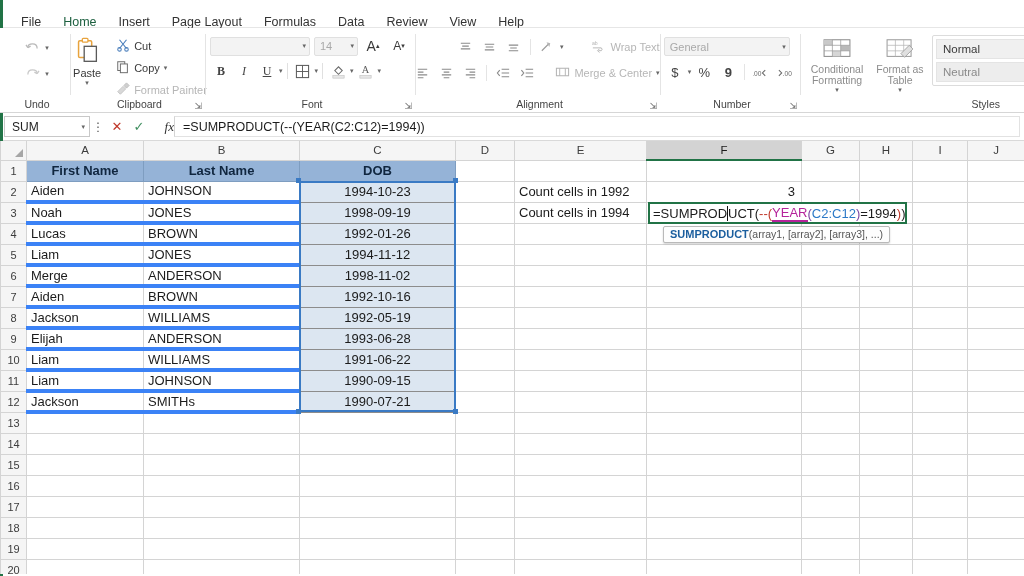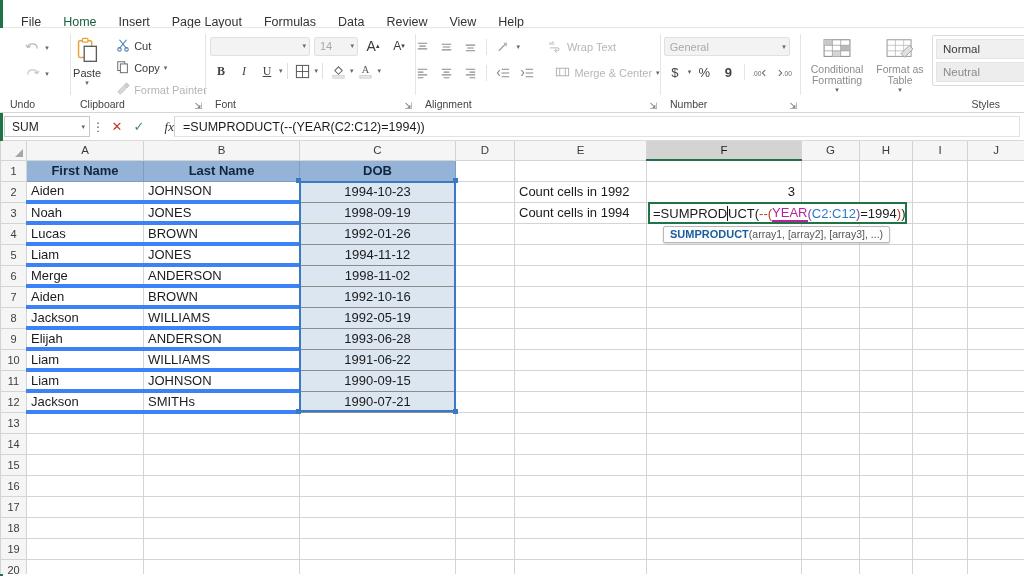--- a/index.html
+++ b/index.html
@@ -35,21 +35,21 @@
   }
   .rgroup{
     position:relative; display:flex; flex-direction:column;
     align-items:center; justify-content:flex-start;
     padding:4px 6px 0 6px; height:85px;
   }
   .rgroup + .rgroup::before{
     content:""; position:absolute; left:0; top:6px; bottom:18px; width:1px; background:#e4e4e4;
   }
   .rgroup .glabel{
-    position:absolute; bottom:3px; left:10px; right:0; text-align:left;
+    position:absolute; bottom:3px; left:4px; right:0; text-align:center;
     font-size:10.5px; color:#444;
   }
   .rgroup .gdiag{
     position:absolute; bottom:2px; right:3px; font-size:9px; color:#666;
   }
   .rbody{ display:flex; align-items:flex-start; gap:2px; }
   .rcol{ display:flex; flex-direction:column; gap:3px; }
   .rbtn{
     display:flex; align-items:center; gap:4px; font-size:11px; color:#3a3a3a;
     padding:2px 4px; border-radius:2px; white-space:nowrap; height:19px;
@@ -286,21 +286,21 @@
           </span>
           <span class="caret">▾</span>
         </div>
       </div>
       <div class="glabel">Font</div>
       <div class="gdiag">⇲</div>
     </div>
 
     <div class="rgroup" style="width:245px;">
       <div class="rcol" style="padding-top:5px; gap:6px;">
-        <div style="display:flex; align-items:center; gap:2px;">
+        <div style="display:flex; align-items:center; gap:2px;justify-content:flex-end;">
           <span class="sqbtn">
             <svg width="15" height="14" viewBox="0 0 16 14">
                 <path d="M3 3h10M4.5 6h7M3 9h10" stroke="#8a8a8a" stroke-width="1.2"></path>
               </svg>
             </span>
           <span class="sqbtn">
             <svg width="15" height="14" viewBox="0 0 16 14">
                 <path d="M3 4h10M4 7h8M3 10h10" stroke="#8a8a8a" stroke-width="1.2"></path>
               </svg>
             </span>

